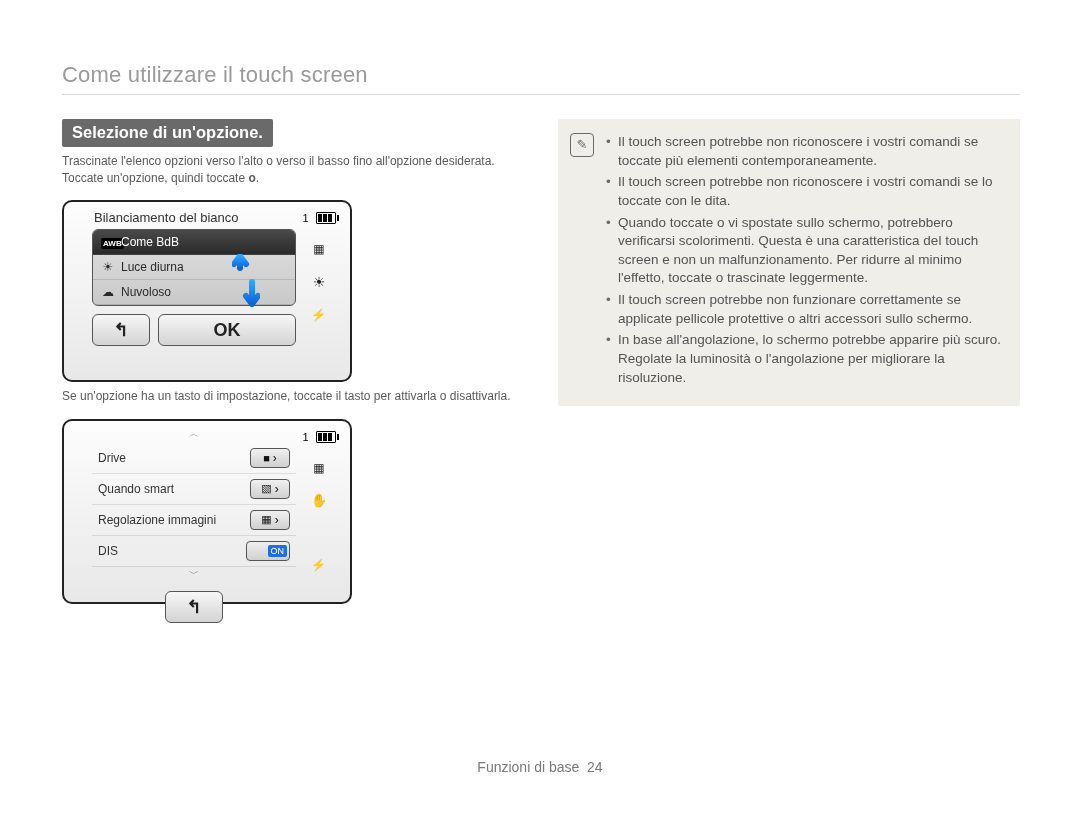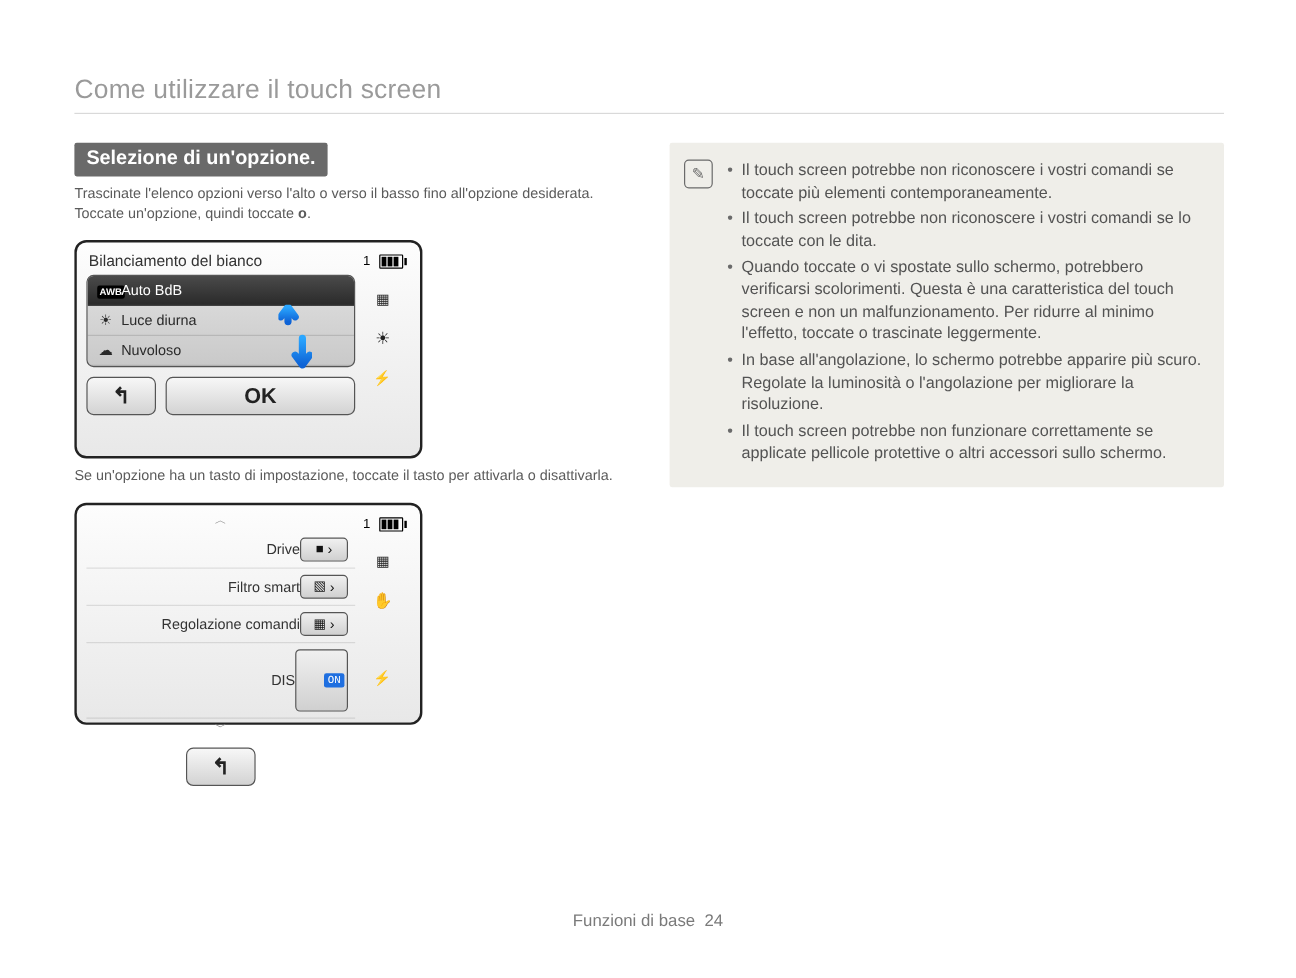--- a/index.html
+++ b/index.html
@@ -8,21 +8,21 @@
   .rule{border:none;border-top:1px solid #d9d9d9;margin:6px 0 24px 0;}
   .cols{display:flex;gap:34px;}
   .col{flex:1;min-width:0;}
   .section-head{display:inline-block;background:#6a6a6a;color:#fff;font-size:16.5px;font-weight:700;padding:4px 10px 5px 10px;border-radius:2px;}
   .body-text{font-size:12px;line-height:1.38;color:#5b5b5b;margin-top:6px;}
   .body-text b{font-weight:700;}
 
   
   .device{border:2.5px solid #222;border-radius:10px;background:linear-gradient(#fdfdfd,#e8e8e8);width:290px;height:182px;margin-top:14px;position:relative;box-sizing:border-box;padding:6px 8px 6px 8px;display:flex;}
   .device-inner{display:flex;flex:1;}
-  .left-pane{flex:1;display:flex;flex-direction:column;}
+  .left-pane{flex:1;display:flex;flex-direction:column;margin-left:20px;}
   .right-pane{width:46px;display:flex;flex-direction:column;align-items:center;gap:18px;font-size:11px;color:#222;padding-top:4px;}
   .wb-title{font-size:13px;color:#333;padding:2px 2px 4px 2px;}
   .list-box{border:1.5px solid #555;border-radius:6px;background:linear-gradient(#e0e0e0,#c9c9c9);overflow:hidden;}
   .list-item{display:flex;align-items:center;gap:6px;font-size:12px;color:#2a2a2a;padding:5px 8px;border-bottom:1px solid rgba(0,0,0,.12);}
   .list-item.active{background:linear-gradient(#4a4a4a,#2a2a2a);color:#fff;}
   .btn-row{display:flex;gap:8px;margin-top:8px;}
   .btn{flex:1;height:30px;border:1.5px solid #555;border-radius:6px;background:linear-gradient(#f7f7f7,#d3d3d3);display:flex;align-items:center;justify-content:center;font-size:18px;font-weight:700;color:#222;}
   .btn.back{flex:0 0 56px;font-size:18px;}
   .ic{display:inline-block;width:14px;text-align:center;}
   .badge{display:inline-block;background:#000;color:#fff;font-size:8px;border-radius:2px;padding:0 2px;line-height:11px;font-weight:bold;}
@@ -31,24 +31,24 @@
   .ic-grid::after{content:"▦";font-size:12px;}
   .ic-bat{display:inline-block;width:18px;height:10px;border:1.5px solid #000;border-radius:1px;position:relative;margin-left:3px;}
   .ic-bat::after{content:"";position:absolute;right:-4px;top:2px;width:2px;height:6px;background:#000;}
   .ic-bat i{display:block;position:absolute;left:1px;top:1px;bottom:1px;width:4px;background:#000;}
   .ic-bat i+i{left:6px;} .ic-bat i+i+i{left:11px;}
   .num1{font-size:11px;color:#000;}
 
   
   .device2{height:185px;}
   .menu-list{flex:1;display:flex;flex-direction:column;}
-  .menu-item{display:flex;align-items:center;justify-content:flex-end;padding:5px 6px;border-bottom:1px solid rgba(0,0,0,.1);font-size:12px;color:#333;}
+  .menu-item{display:flex;align-items:center;justify-content:space-between;padding:5px 6px;border-bottom:1px solid rgba(0,0,0,.1);font-size:12px;color:#333;}
   .pill{border:1.5px solid #555;border-radius:4px;background:linear-gradient(#f0f0f0,#d0d0d0);width:38px;height:18px;display:flex;align-items:center;justify-content:center;font-size:11px;color:#111;}
   .pill .chev{margin-left:3px;font-size:12px;}
-  .pill.on{justify-content:flex-end;padding:16px 2px;font-family:Liberation Mono, monospace;}
+  .pill.on{justify-content:flex-end;padding:0 2px;}
   .pill.on span{background:#1f6fe0;color:#fff;font-size:9px;padding:1px 3px;border-radius:2px;}
   .arrow-tiny{font-size:10px;color:#888;margin:0 auto 2px auto;}
 
   
   .note{background:#efeee9;border-radius:2px;padding:14px 18px 16px 48px;position:relative;font-size:13.5px;line-height:1.38;color:#535353;}
   .note .note-icon{position:absolute;left:12px;top:14px;width:22px;height:22px;border:1.5px solid #6a6a6a;border-radius:4px;display:flex;align-items:center;justify-content:center;font-size:13px;color:#6a6a6a;}
   .note ul{margin:0;padding:0;list-style:none;}
   .note li{position:relative;padding-left:12px;margin-bottom:3px;}
   .note li::before{content:"•";position:absolute;left:0;top:0;color:#6a6a6a;}
 
@@ -74,21 +74,21 @@
       </p>
 
       
       <div class="device">
         <div class="device-inner">
           <div class="left-pane">
             <div class="wb-title">Bilanciamento del bianco</div>
             <div class="list-box">
               <div class="list-item active">
                 <span class="ic"><span class="badge">AWB</span></span>
-                <span>Auto BdB</span>
+                <span>Come BdB</span>
               </div>
               <div class="list-item">
                 <span class="ic">☀</span>
                 <span>Luce diurna</span>
               </div>
               <div class="list-item">
                 <span class="ic">☁</span>
                 <span>Nuvoloso</span>
               </div>
             </div>
@@ -134,28 +134,28 @@
             <div class="arrow-tiny">︿</div>
             <div class="menu-list">
               <div class="menu-item">
                 <span>Drive</span>
                 <span class="pill">
                     <span>■</span>
                     <span class="chev">›</span>
                   </span>
               </div>
               <div class="menu-item">
-                <span>Filtro smart</span>
+                <span>Quando smart</span>
                 <span class="pill">
                     <span>▧</span>
                     <span class="chev">›</span>
                   </span>
               </div>
               <div class="menu-item">
-                <span>Regolazione comandi</span>
+                <span>Regolazione immagini</span>
                 <span class="pill">
                     <span>▦</span>
                     <span class="chev">›</span>
                   </span>
               </div>
               <div class="menu-item">
                 <span>DIS</span>
                 <span class="pill on">
                     <span>ON</span>
                   </span>
@@ -184,22 +184,22 @@
       </div>
     </div>
 
     <div class="col">
       <div class="note">
         <div class="note-icon">✎</div>
         <ul>
           <li>Il touch screen potrebbe non riconoscere i vostri comandi se toccate più elementi contemporaneamente.</li>
           <li>Il touch screen potrebbe non riconoscere i vostri comandi se lo toccate con le dita.</li>
           <li>Quando toccate o vi spostate sullo schermo, potrebbero verificarsi scolorimenti. Questa è una caratteristica del touch screen e non un malfunzionamento. Per ridurre al minimo l'effetto, toccate o trascinate leggermente.</li>
+          <li>Il touch screen potrebbe non funzionare correttamente se applicate pellicole protettive o altri accessori sullo schermo.</li>
           <li>In base all'angolazione, lo schermo potrebbe apparire più scuro. Regolate la luminosità o l'angolazione per migliorare la risoluzione.</li>
-          <li>Il touch screen potrebbe non funzionare correttamente se applicate pellicole protettive o altri accessori sullo schermo.</li>
         </ul>
       </div>
     </div>
   </div>
 
   <div class="footer">
     <span>Funzioni di base</span>&nbsp;&nbsp;<span>24</span>
   </div>
 </div>
 

